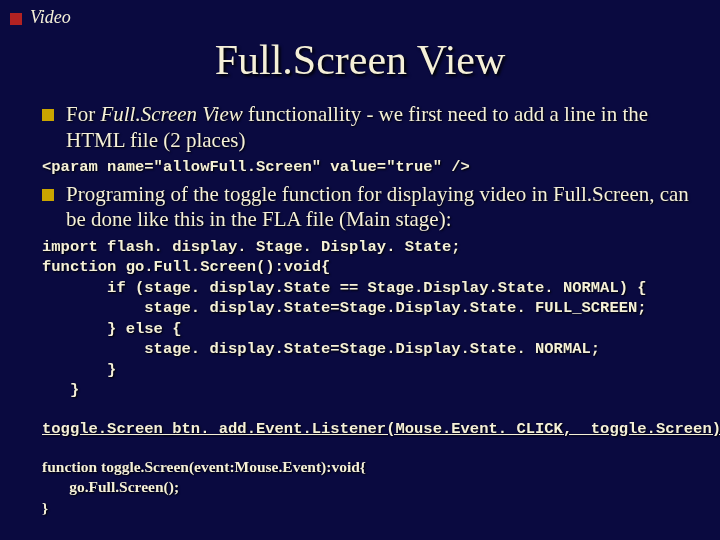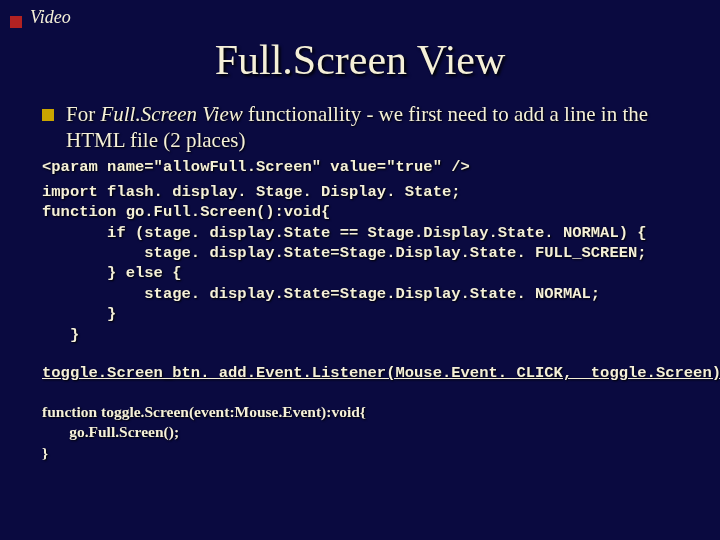--- a/index.html
+++ b/index.html
@@ -13,21 +13,21 @@
     overflow: hidden;
   }
   .slide {
     box-sizing: border-box;
     width: 720px;
     height: 540px;
     padding: 5px 0 10px 0;
   }
   .crumb {
     display: flex;
-    align-items: flex-end;
+    align-items: center;
     margin: 2px 0 8px 10px;
     font-style: italic;
     font-family: Georgia, 'Times New Roman', serif;
     font-size: 18px;
     color: #f5f0d8;
   }
   .crumb .sq {
     width: 12px;
     height: 12px;
     background: #b22222;
@@ -96,20 +96,26 @@
 
     <div class="bullet">
       <span class="bsq"></span>
       <span class="btxt">
         <span>For </span><span class="ital">Full.Screen View</span><span> functionallity - we first need to add a line in the HTML file (2 places)</span>
       </span>
     </div>
 
     <div class="code">&lt;param name="allowFull.Screen" value="true" /&gt;</div>
 
+    <div class="bullet">
+      <span class="bsq"></span>
+      <span class="btxt">
+        <span>Programing of the toggle function for displaying video in Full.Screen, can be done like this in the FLA file (Main stage):</span>
+      </span>
+    </div>
 
     <div class="code">import flash. display. Stage. Display. State;
 function go.Full.Screen():void{
        if (stage. display.State == Stage.Display.State. NORMAL) {
            stage. display.State=Stage.Display.State. FULL_SCREEN;
        } else {
            stage. display.State=Stage.Display.State. NORMAL;
        }
    }</div>
 

